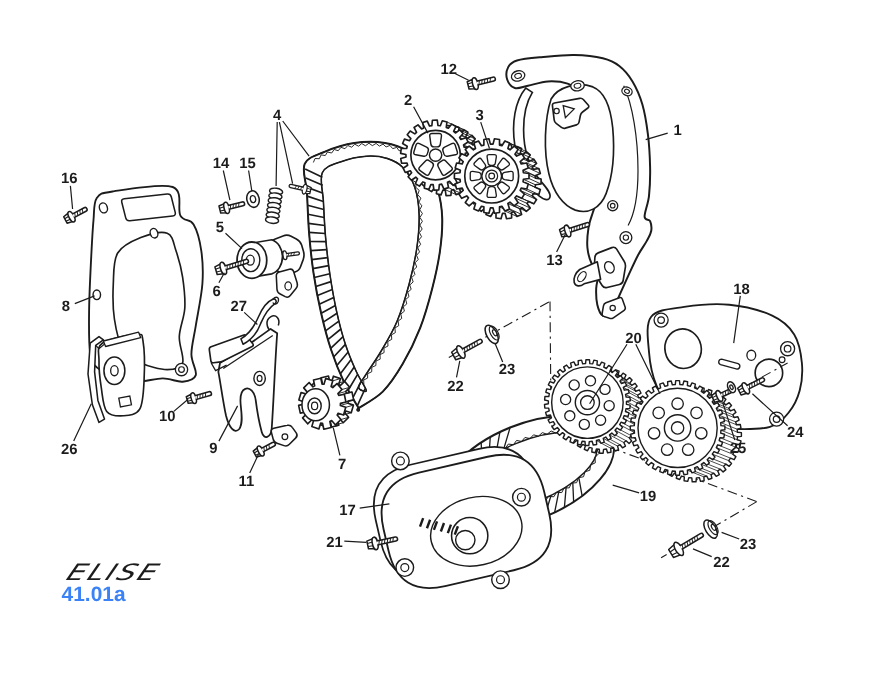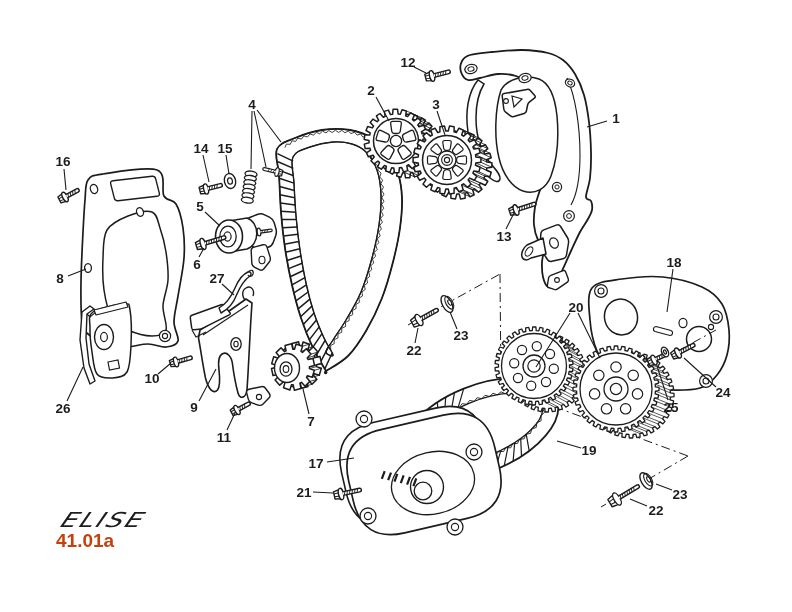--- a/index.html
+++ b/index.html
@@ -6,21 +6,21 @@
   .page { position:relative; width:792px; height:612px; background:#ffffff; overflow:hidden;
           font-family:"Liberation Sans", sans-serif; }
   svg path, svg ellipse, svg circle, svg line { stroke:#1c1c1c; fill:#ffffff; }
   svg .fn { fill:none; }
   svg text.callout { font-family:"Liberation Sans", sans-serif; font-weight:bold;
           font-size:13.5px; fill:#1c1c1c; stroke:none; }
   .brand { position:absolute; left:57px; top:503px; font-family:"DejaVu Sans", sans-serif;
           font-style:italic; font-weight:500; font-size:25px; letter-spacing:2px;
           color:#1c1c1c; transform:skewX(-24deg) scale(1.05,0.82); transform-origin:left bottom; }
   .figcode { position:absolute; left:56px; top:530px; font-family:"Liberation Sans", sans-serif;
-          font-weight:bold; font-size:19px; color:#c2410c; }
+          font-weight:bold; font-size:19px; color:#3b82f6; }
 </style>
 </head>
 <body>
 
 <div class="page">
   <svg width="792" height="612" viewBox="0 0 792 612">
 <g>
 <path d="M88 180 C91 175.7 91.5 175.7 103 174 C114.5 172.3 146.8 166.3 157 170 C167.2 173.7 160.8 190.3 164 196 C167.2 201.7 172.8 198.7 176 204 C179.2 209.3 181.7 219 183 228 C184.3 237 184.8 246.7 184 258 C183.2 269.3 179.7 285.3 178 296 C176.3 306.7 174 314.5 174 322 C174 329.5 179.3 336.8 178 341 C176.7 345.2 171 346.5 166 347 C161 347.5 155 344 148 344 C141 344 131.3 347.3 124 347 C116.7 346.7 110 344.2 104 342 C98 339.8 91.7 337.3 88 334 C84.3 330.7 83.2 330.7 82 322 C80.8 313.3 80.8 297 81 282 C81.2 267 82.3 245.7 83 232 C83.7 218.3 84.2 208.7 85 200 C85.8 191.3 85 184.3 88 180 Z" stroke-width="1.7"></path>
 <path d="M110.7 183.9 Q110 181 113 180.7 L152 176.3 Q155 176 155.7 178.9 L159.3 193.1 Q160 196 157 196.3 L118 200.7 Q115 201 114.3 198.1 Z" stroke-width="1.4"></path>
 <path d="M107 230 C111.2 223 120.5 219 128 216 C135.5 213 146.7 210 152 212 C157.3 214 157.7 221.3 160 228 C162.3 234.7 164.7 243.3 166 252 C167.3 260.7 168.5 271 168 280 C167.5 289 163.3 297.7 163 306 C162.7 314.3 167.8 325 166 330 C164.2 335 158.3 336 152 336 C145.7 336 134.7 333 128 330 C121.3 327 116 324.7 112 318 C108 311.3 105.5 300 104 290 C102.5 280 102.5 268 103 258 C103.5 248 102.8 237 107 230 Z" stroke-width="1.5"></path>

